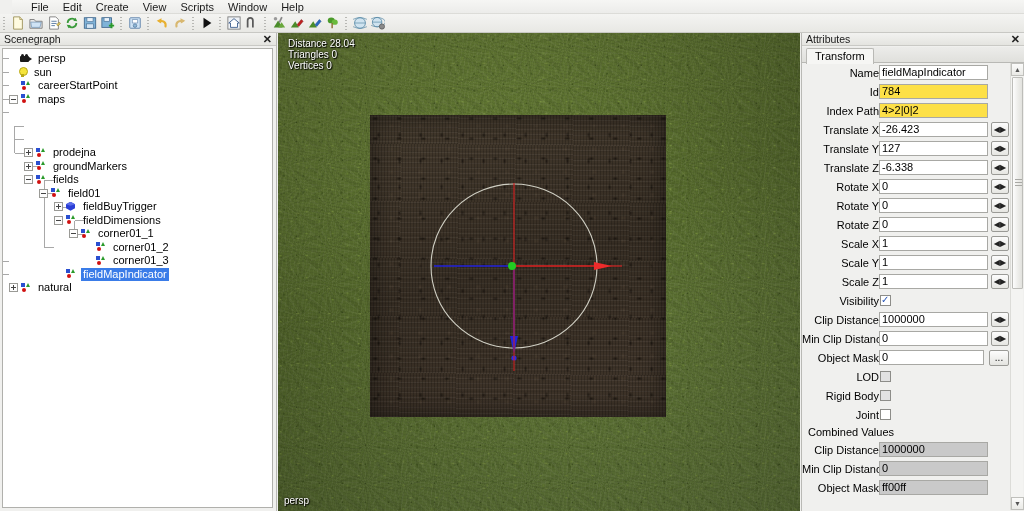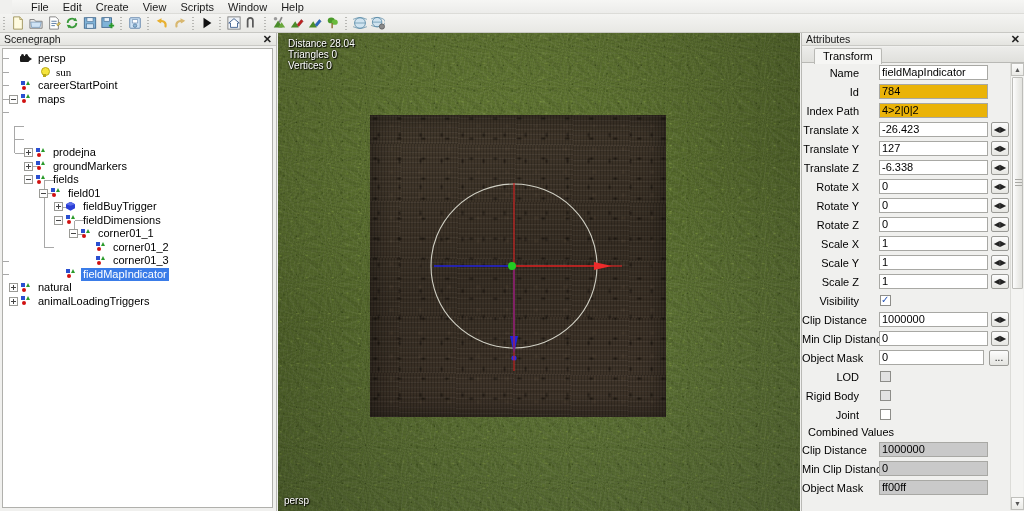--- a/index.html
+++ b/index.html
@@ -223,39 +223,39 @@
   }
   #attr-tabs {
     position: absolute; left: 0; top: 14px; width: 223px; height: 16px;
     background: linear-gradient(to bottom,#ececea 0%, #e0e0dc 100%);
     border-bottom: 1px solid #b9b9b5;
   }
   .attr-tab {
     position: absolute; left: 4px; top: 1px; height: 16px; line-height: 15px;
     padding: 0 8px; font-size: 11px;
     background: #f6f6f4; border: 1px solid #b9b9b5; border-bottom: none;
-    border-radius: 2px 2px 0 0; color: #000; cursor: default; margin-left: 8px;
+    border-radius: 2px 2px 0 0; color: #000; cursor: default;
   }
   #attr-body {
     position: absolute; left: 0; top: 30px; width: 209px; bottom: 0;
     overflow: hidden;
   }
   .arow {
     display: flex; align-items: center; height: 19px; padding-right: 2px;
   }
   .alabel {
-    width: 77px; text-align: right; padding-right: 20px;
+    width: 77px; text-align: right; padding-right: 0;
     font-size: 11px; color: #000; flex: none; white-space: nowrap;
   }
   .afield {
     height: 15px; border: 1px solid #a8a8a4; background: #ffffff;
     font-size: 11px; color: #000; line-height: 13px; padding: 0 2px;
     flex: 1 1 auto; min-width: 0; overflow: hidden; white-space: nowrap;
   }
-  .afield.readonly { background: #eab308; border-color: #a8a8a4; }
+  .afield.readonly { background: #fde047; border-color: #a8a8a4; }
   .spin {
     width: 18px; height: 15px; margin-left: 3px; flex: none;
     background: linear-gradient(to bottom,#fcfcfc,#e6e6e2);
     border: 1px solid #9a9a96; border-radius: 2px;
     display: flex; align-items: center; justify-content: center;
     font-size: 8px; color: #222; cursor: default;
   }
   .dots {
     width: 20px; height: 16px; margin-left: 5px; flex: none;
     background: linear-gradient(to bottom,#fcfcfc,#e4e4e0);
@@ -453,21 +453,21 @@
           <path d="M-3.5 9.75 H6 M-3.5 9.75 V225.75 M-3.5 23.25 H6 M-3.5 23.25 V225.75 M-3.5 36.75 H6 M-3.5 36.75 V225.75 M-3.5 50.25 H6 M-3.5 50.25 V225.75 M-3.5 63.75 H6 M-3.5 63.75 V225.75 M11.5 77.25 H21 M11.5 77.25 V104.25 M11.5 90.75 H21 M11.5 90.75 V104.25 M11.5 104.25 H21 M26.5 117.75 H36 M41.5 131.25 H51 M41.5 131.25 V198.75 M41.5 144.75 H51 M41.5 144.75 V198.75 M56.5 158.25 H66 M71.5 171.75 H81 M71.5 171.75 V185.25 M71.5 185.25 H81 M41.5 198.75 H51 M-3.5 212.25 H6 M-3.5 212.25 V225.75 M-3.5 225.75 H6 M-3.5 9.75 V225.75 " stroke="#a8a8a8" stroke-width="1" fill="none" shape-rendering="crispEdges"></path>
         </svg>
       <div id="tree-nodes" style="position:relative;padding-top:3px;">
           <div class="tnode" style="padding-left: 6px;">
             <div class="tw-spacer"></div>
             <div class="ticon ic-camera">
               <i></i>
             </div>
             <span class="tlabel">persp</span>
           </div>
-          <div class="tnode" style="padding-left: 24px; font-family: Liberation Serif, serif;">
+          <div class="tnode" style="padding-left: 2px;">
             <div class="tw-spacer"></div>
             <div class="ticon ic-light"><i></i></div>
             <span class="tlabel">sun</span>
           </div>
           <div class="tnode" style="padding-left: 6px;">
             <div class="tw-spacer"></div>
             <div class="ticon ic-transform">
               <i></i>
             </div>
             <span class="tlabel">careerStartPoint</span>
@@ -546,27 +546,20 @@
               <i></i>
             </div>
             <span class="tlabel">fieldMapIndicator</span>
           </div>
           <div class="tnode" style="padding-left: 6px;">
             <div class="tw-expander plus"></div>
             <div class="ticon ic-transform">
               <i></i>
             </div>
             <span class="tlabel">natural</span>
-          </div>
-          <div class="tnode" style="padding-left: 6px;">
-            <div class="tw-expander plus"></div>
-            <div class="ticon ic-transform">
-              <i></i>
-            </div>
-            <span class="tlabel">animalLoadingTriggers</span>
           </div>
         </div>
     </div>
   </div>
 
   <div id="viewport">
     <div id="grass"></div>
     <div id="grass-noise"></div>
     <div id="field"></div>
     <div id="vp-vignette"></div>

